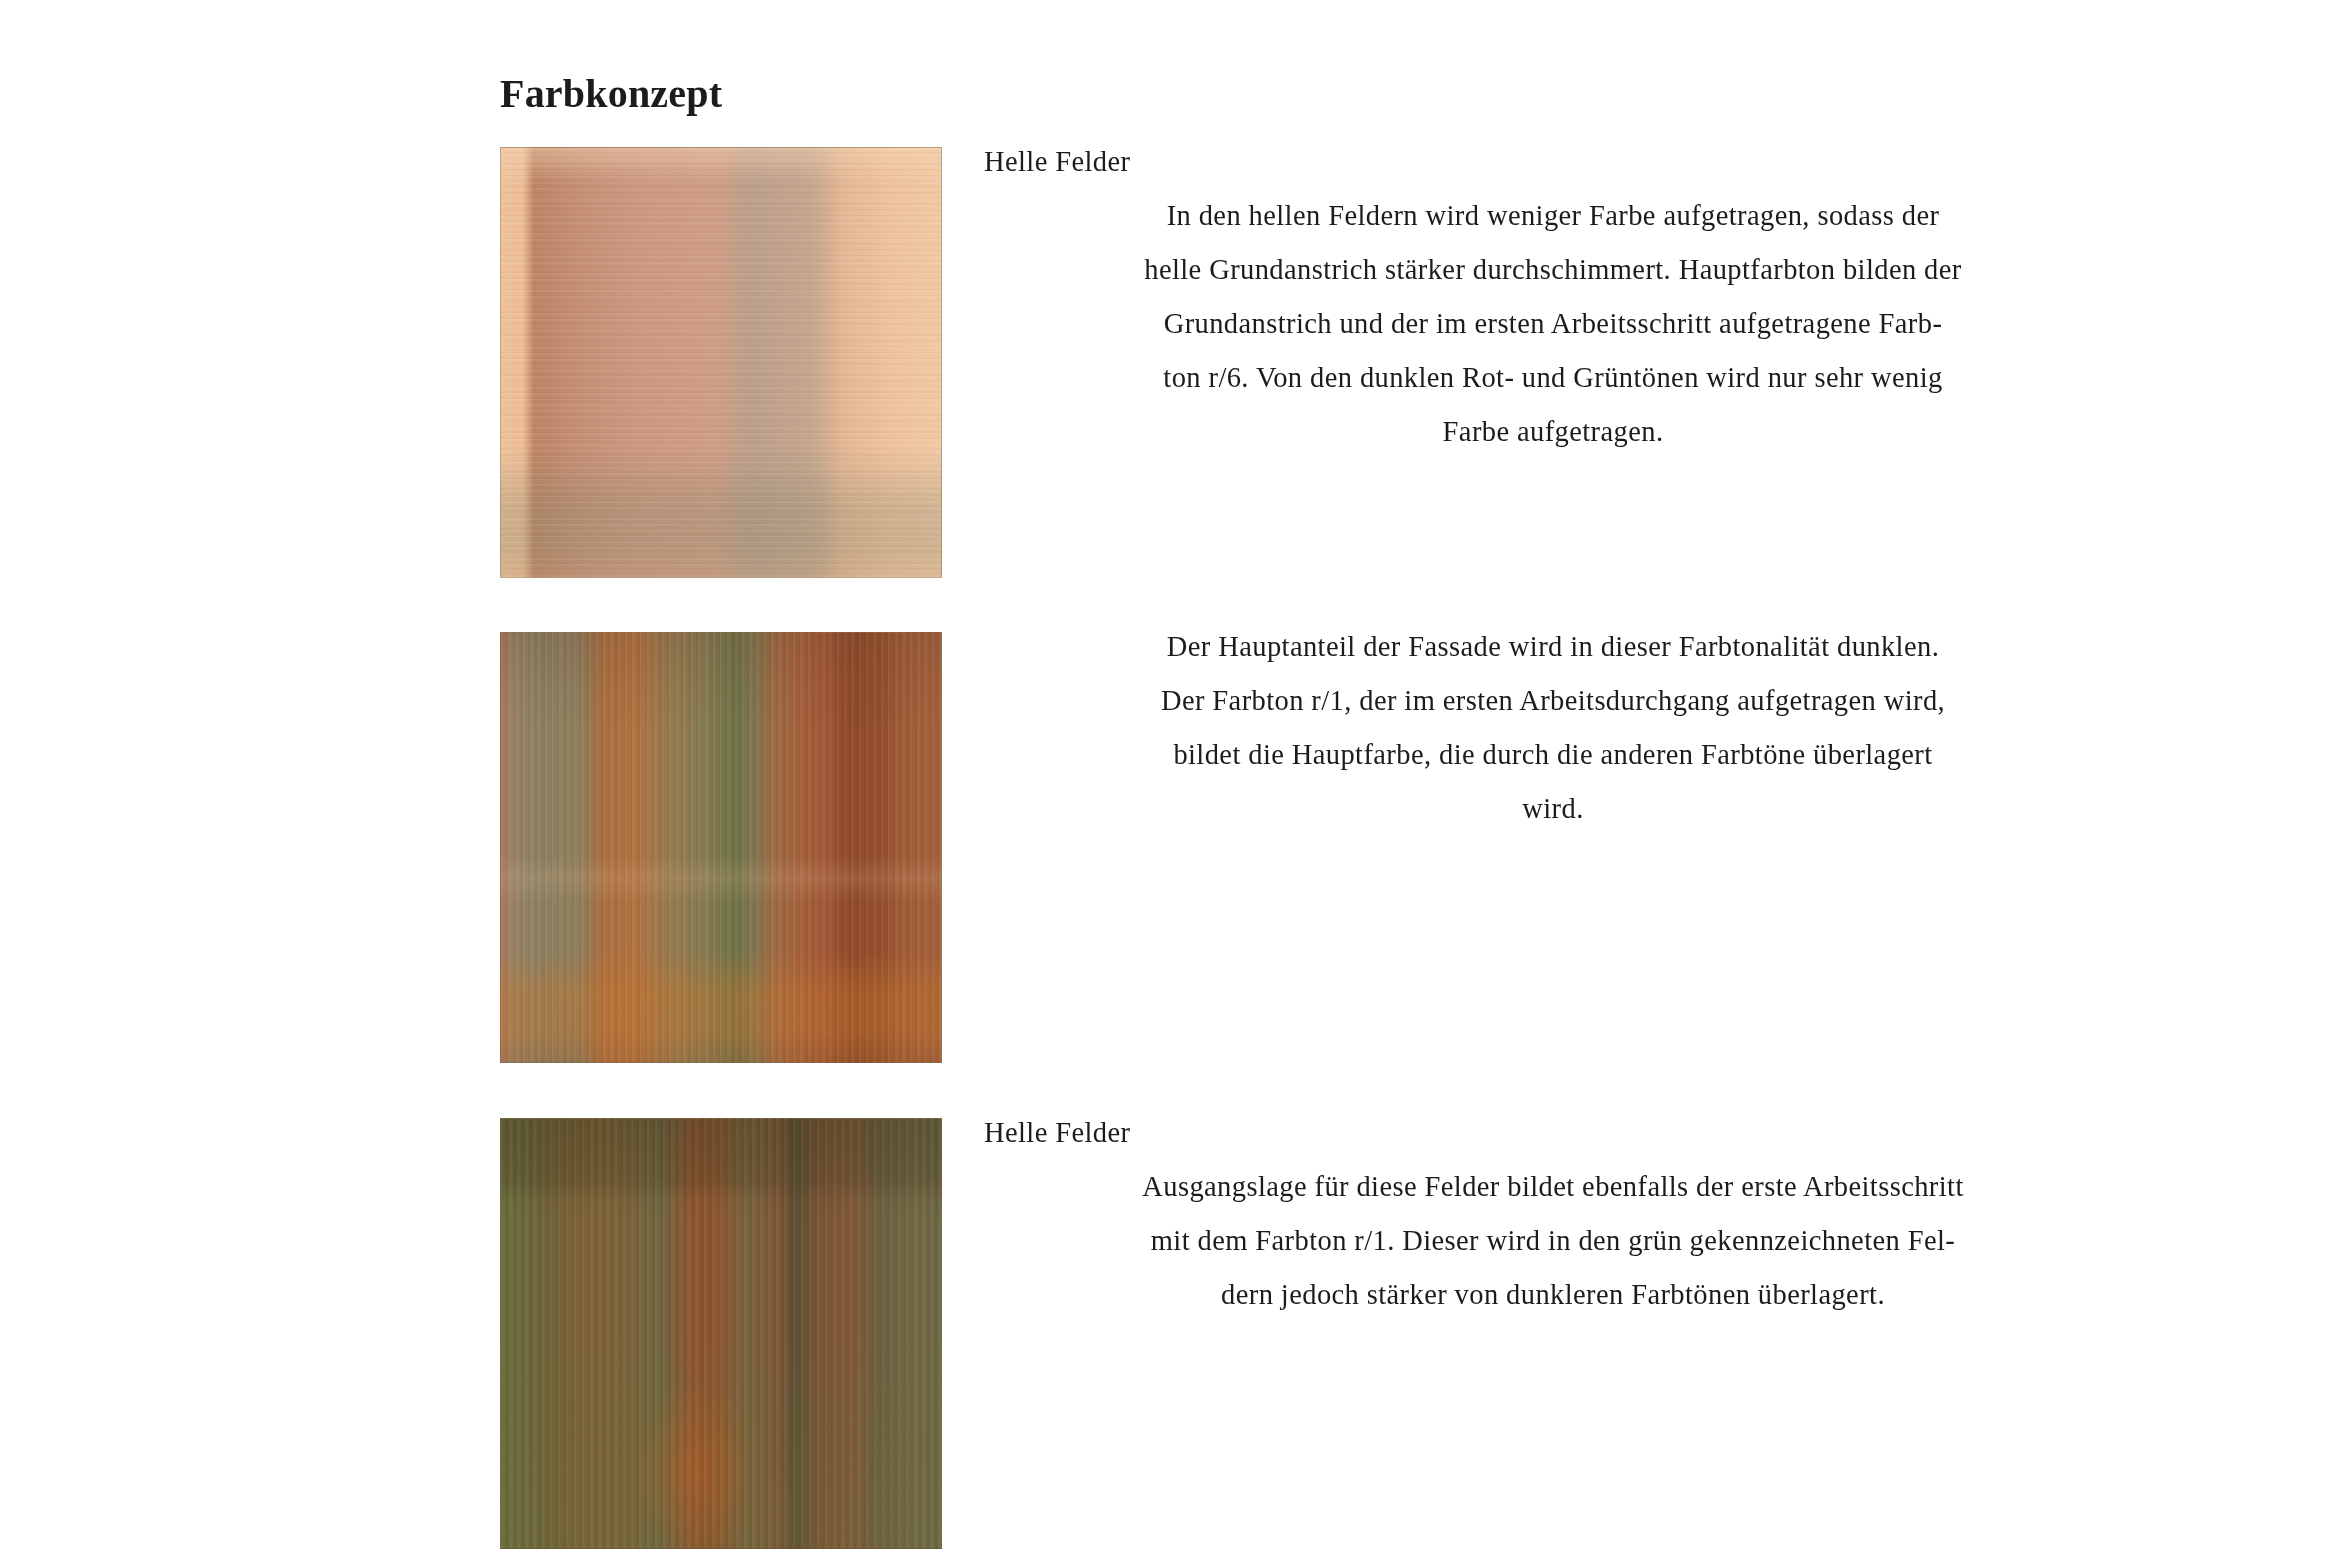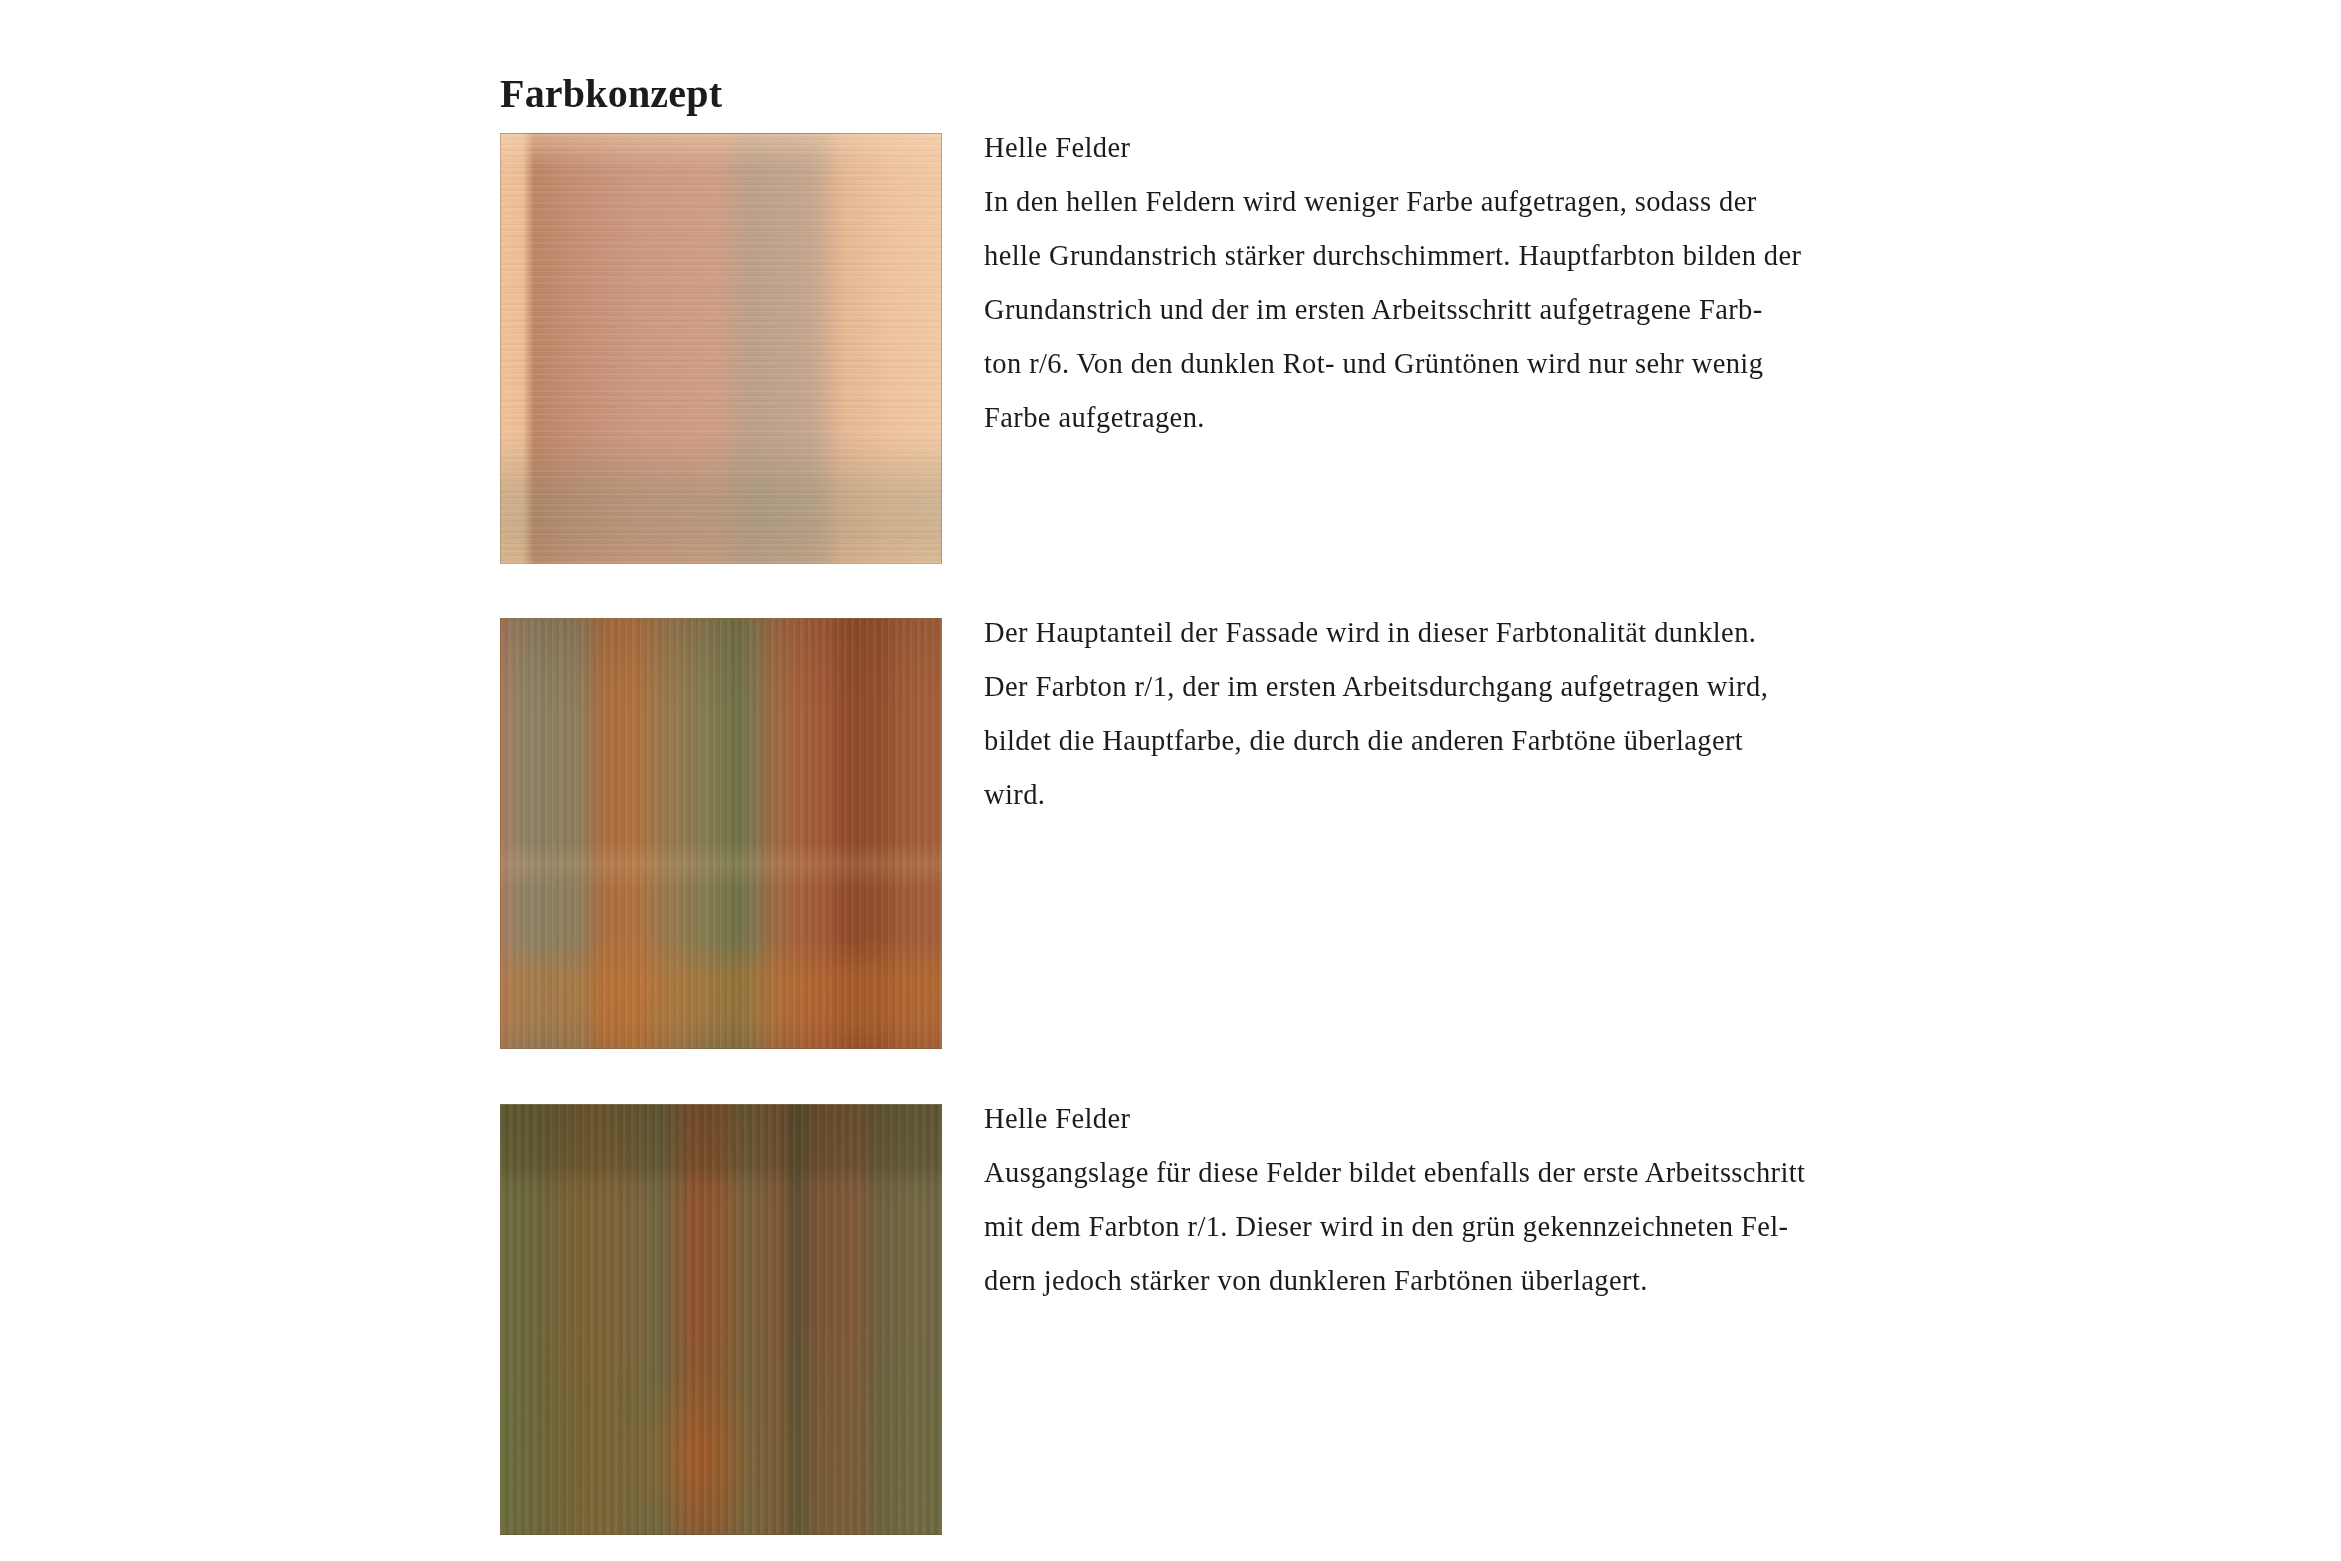--- a/index.html
+++ b/index.html
@@ -23,20 +23,21 @@
     font-weight: 700;
     line-height: 41px;
     letter-spacing: 0.2px;
     white-space: nowrap;
   }
   .row {
     position: absolute;
     left: 500px;
     width: 1708px;
     height: 431px;
+    margin-top: 14px;
   }
   .row-1 { top: 133px; }
   .row-2 { top: 618px; }
   .row-3 { top: 1104px; }
   .swatch {
     position: absolute;
     left: 0;
     top: 0;
     width: 442px;
     height: 431px;
@@ -117,20 +118,21 @@
     position: absolute;
     left: 484px;
     top: -12.2px;
     width: 1138px;
     font-size: 28.5px;
     line-height: 54px;
     letter-spacing: 0.4px;
   }
   .textcol .line {
     white-space: nowrap;
+    text-align: center;
   }
   .section-heading {
     white-space: nowrap;
     font-weight: 400;
   }
 </style>
 </head>
 <body>
 
 <h1 class="page-title">Farbkonzept</h1>

